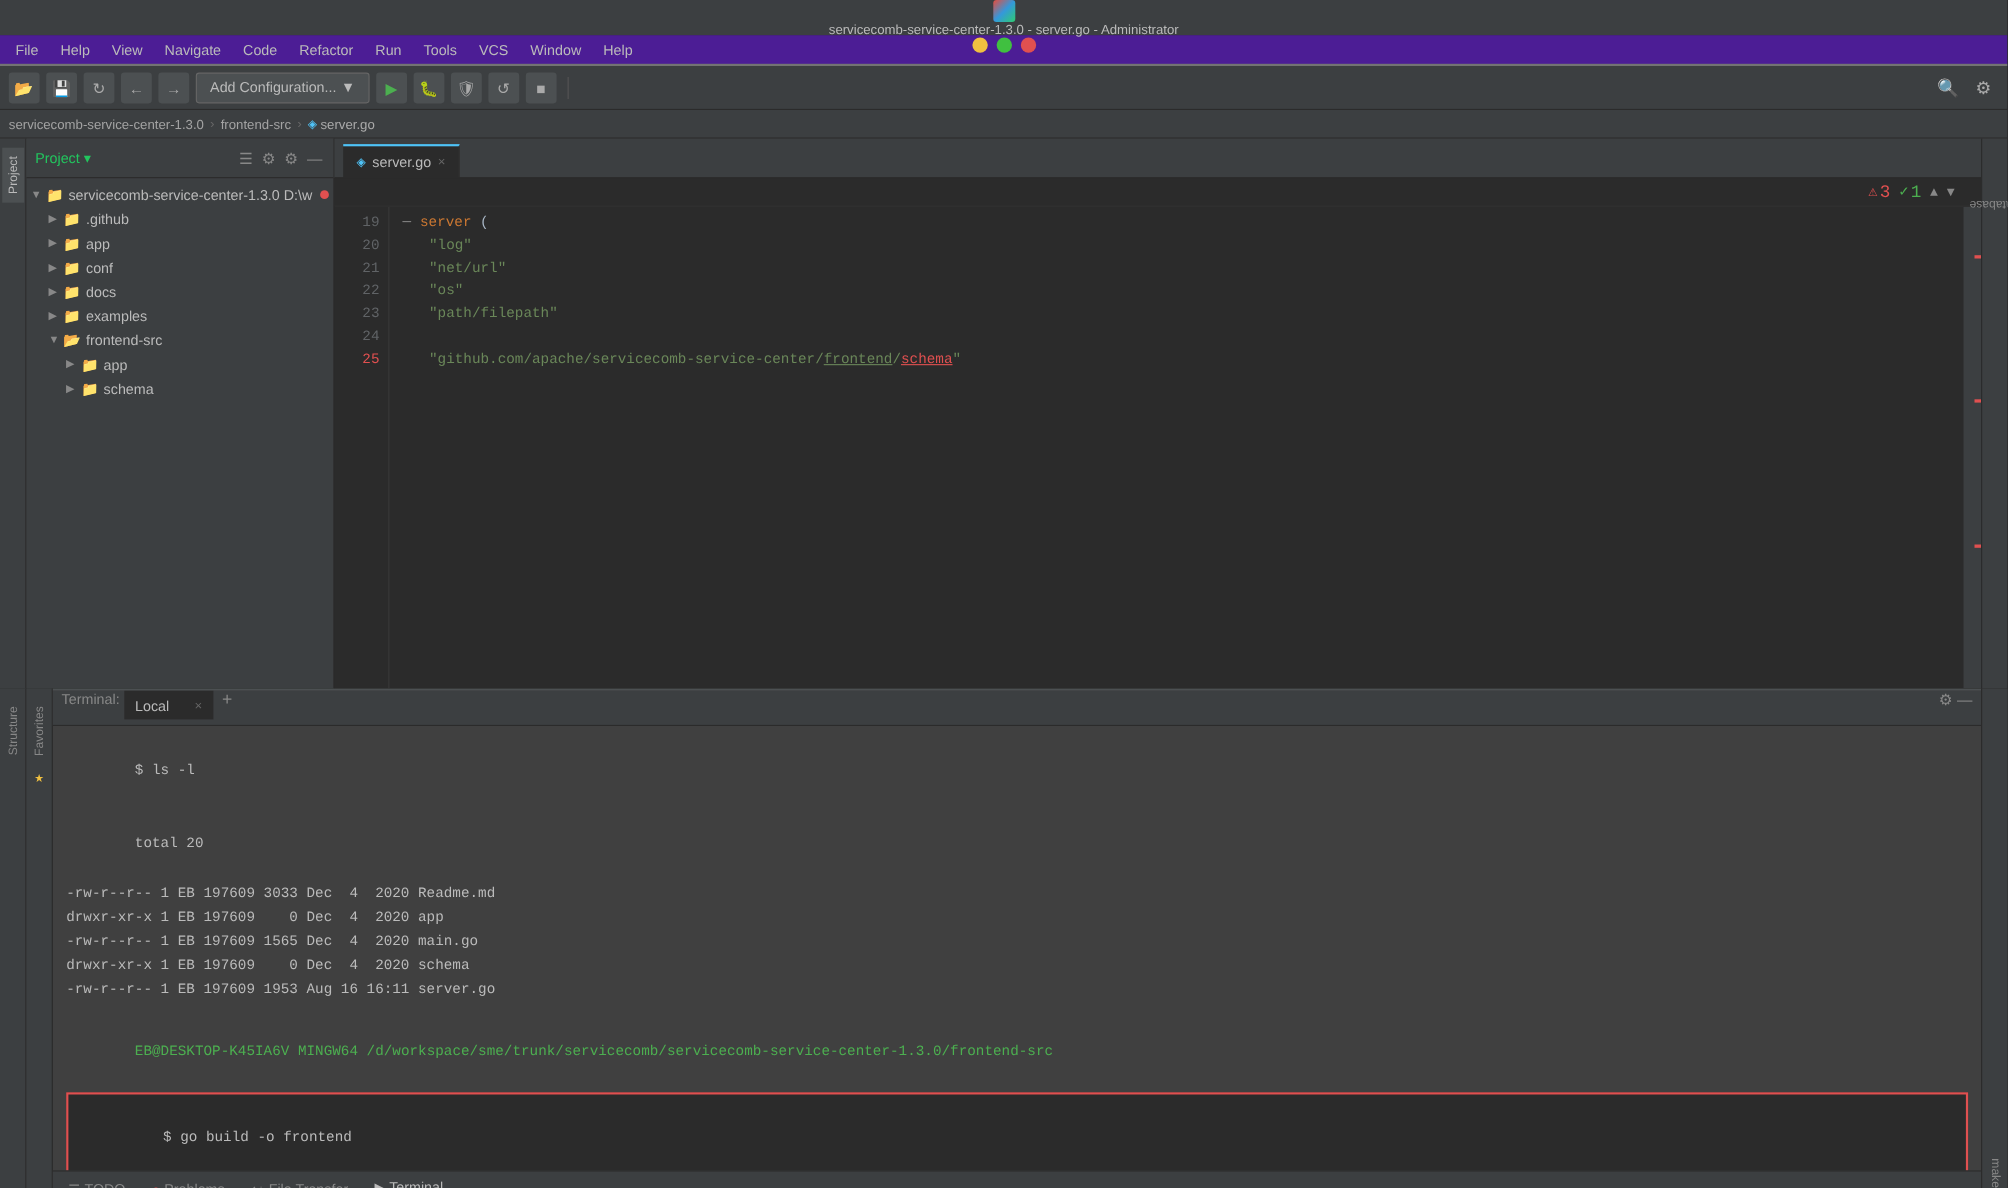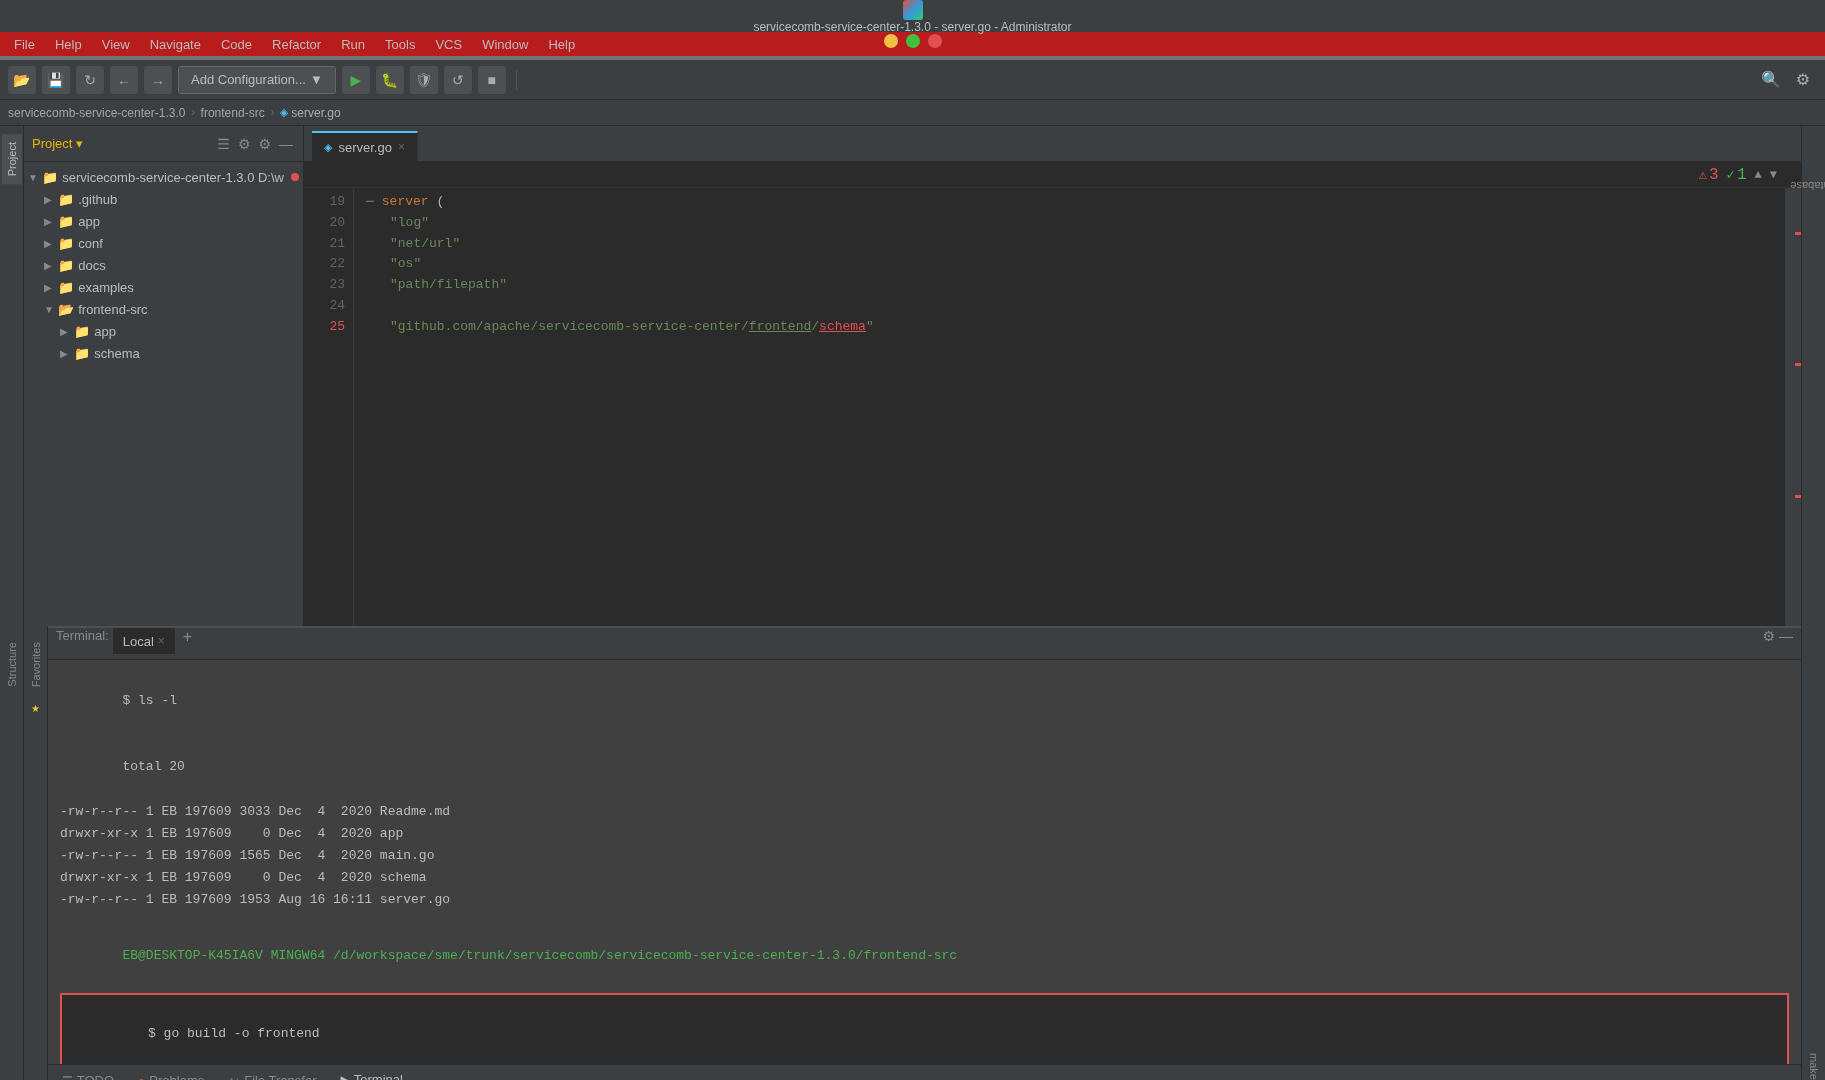--- a/index.html
+++ b/index.html
@@ -19,25 +19,25 @@
     #title-bar .title-text { flex: 1; text-align: center; color: #bbbbbb; font-size: 12px; font-family: Arial, sans-serif; }
     #title-bar .win-controls { display: flex; gap: 8px; }
     #title-bar .win-btn { width: 14px; height: 14px; border-radius: 50%; cursor: pointer; display: flex; align-items: center; justify-content: center; font-size: 10px; color: transparent; }
     .win-min { background: #f0c040; }
     .win-max { background: #40c040; }
     .win-close { background: #e05050; }
 
     
     #menu-bar {
       height: 28px;
-      background: #b91c1c;
+      background: #4c1d95;
       display: flex;
       align-items: center;
       padding: 0 4px;
-      border-bottom: 4px solid #737373;
+      border-bottom: 2px solid #737373;
     }
     .menu-item {
       padding: 4px 10px;
       color: #bbbbbb;
       font-size: 13px;
       font-family: Arial, sans-serif;
       cursor: pointer;
     }
 
     
@@ -132,21 +132,21 @@
     }
     #project-header {
       height: 36px;
       background: #3c3f41;
       display: flex;
       align-items: center;
       padding: 0 8px;
       gap: 4px;
       border-bottom: 1px solid #2b2b2b;
     }
-    .project-title { color: #eab308; font-size: 13px; font-family: Arial, sans-serif; flex: 1; }
+    .project-title { color: #22c55e; font-size: 13px; font-family: Arial, sans-serif; flex: 1; }
     .project-header-btn { background: none; border: none; color: #888; cursor: pointer; font-size: 14px; padding: 2px; }
     #project-tree { flex: 1; overflow-y: auto; padding: 4px 0; }
     .tree-item {
       display: flex;
       align-items: center;
       height: 22px;
       padding-left: 8px;
       cursor: pointer;
       color: #bbbbbb;
       font-size: 13px;
@@ -262,21 +262,21 @@
     .terminal-tab {
       display: flex;
       align-items: center;
       height: 26px;
       padding: 0 10px;
       background: #2b2b2b;
       color: #bbbbbb;
       font-size: 13px;
       font-family: Arial, sans-serif;
       cursor: pointer;
-      gap: 4px;
+      gap: 23px;
     }
     .terminal-tab-close { color: #666; font-size: 12px; }
     .terminal-add-btn { background: none; border: none; color: #888; cursor: pointer; font-size: 16px; padding: 0 4px; }
     .terminal-right-btns { margin-left: auto; display: flex; gap: 4px; }
     .terminal-right-btn { background: none; border: none; color: #888; cursor: pointer; font-size: 14px; }
 
     #terminal-content {
       flex: 1;
       padding: 8px 12px;
       color: #bbbbbb;

